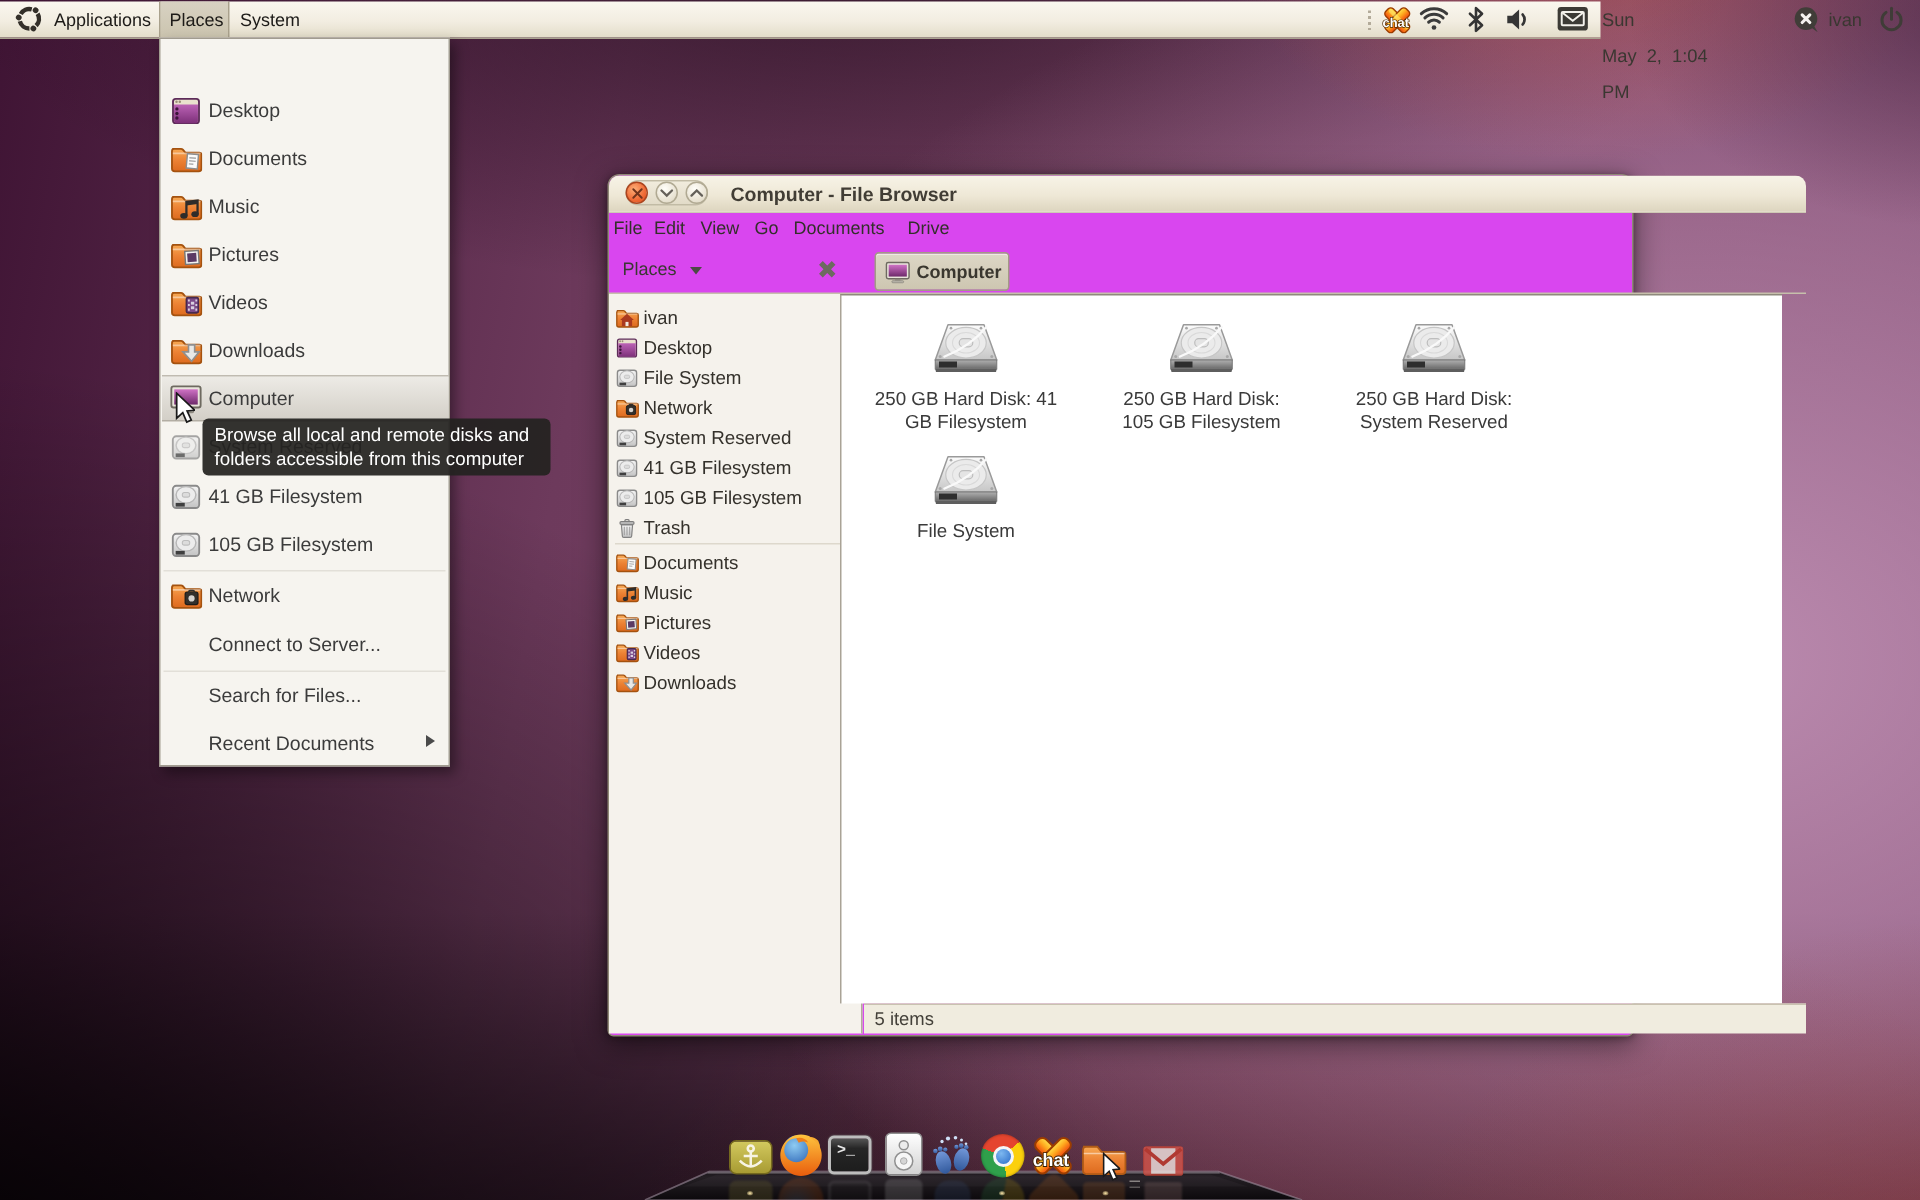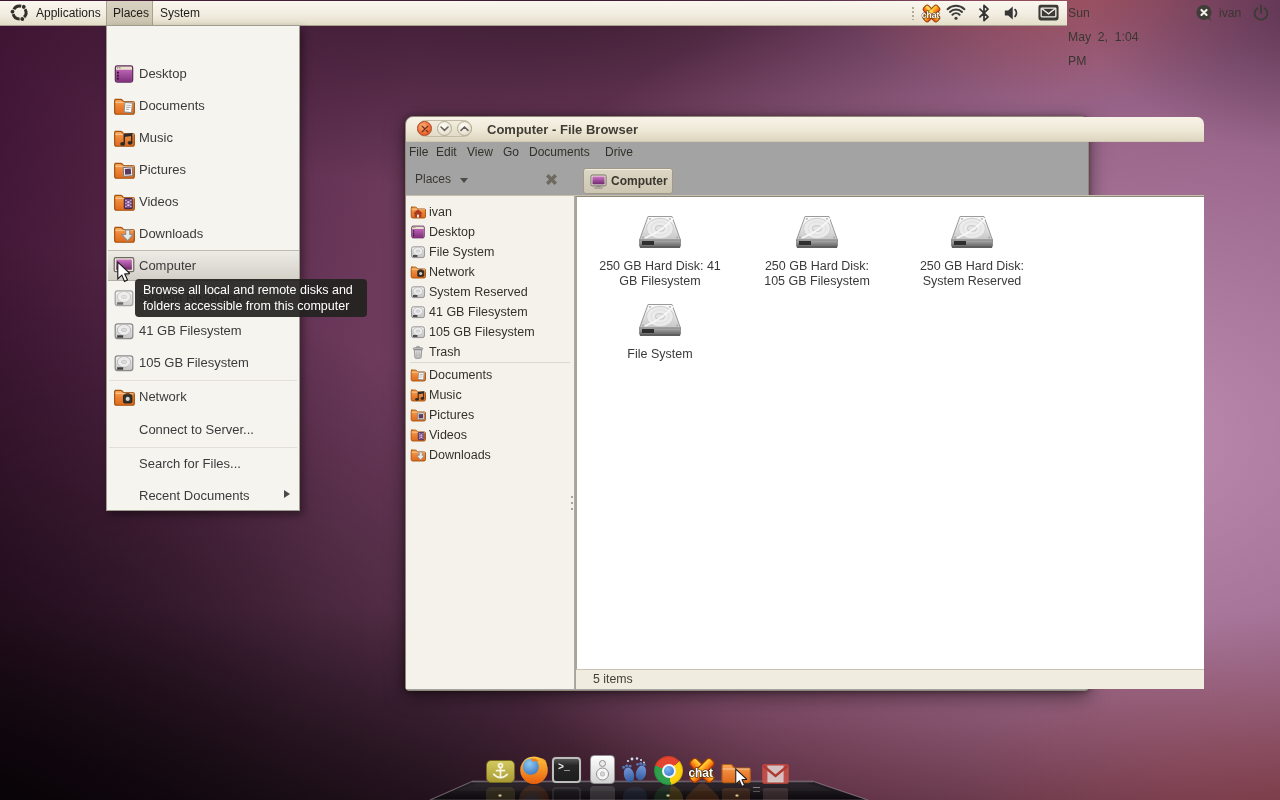--- a/index.html
+++ b/index.html
@@ -19,34 +19,34 @@
 #panel{left:0;top:1px;width:1067px;height:24px;background:linear-gradient(#faf7ef 0%,#f2ede1 55%,#e3ddc9 100%);border-bottom:1px solid #a9a28f}
 #panel .mi{top:0;height:24px;line-height:24px;font-size:12px;color:#1d1b18}
 #places-btn{left:106px;top:0;width:47px;height:24px;background:linear-gradient(#d8d2c2,#cbc4af);border-left:1px solid #a9a18c;border-right:1px solid #a9a18c;box-sizing:border-box}
 #menu{left:106px;top:25px;width:194px;height:486px;background:#f6f4ef;border:1px solid #a19c90;box-shadow:3px 4px 8px rgba(0,0,0,.4);box-sizing:border-box}
 #menu .row{left:1px;width:190px;height:30px}
 #menu .lbl{left:31px;top:0;height:30px;line-height:30px;font-size:13px;color:#3b3b3b}
 #menu .ic{left:5px;top:4px;width:22px;height:22px}
 #menu .sep{left:2px;width:188px;height:1px;background:#e2dfd8}
 #hl{left:1px;width:191px;top:224px;height:31px;background:linear-gradient(#edebe6,#d3cfc7);border-top:1px solid #c0bbb1;border-bottom:1px solid #b3aea4;box-sizing:border-box}
 #tip{left:135px;top:279px;width:232px;height:38px;background:rgba(36,34,32,.93);border-radius:4px;color:#fff;font-size:12.5px;line-height:15.5px;padding:4px 0 0 8px;box-sizing:border-box}
-#win{left:405px;top:116px;width:684px;height:575px;border-radius:8px 8px 4px 4px;background:#a3a3a3;border:1px solid #8f8876;box-sizing:border-box;box-shadow:0 5px 20px rgba(0,0,0,.5),0 1px 5px rgba(0,0,0,.35)}
+#win{left:405px;top:116px;width:684px;height:575px;border-radius:8px 8px 4px 4px;background:#d946ef;border:1px solid #8f8876;box-sizing:border-box;box-shadow:0 5px 20px rgba(0,0,0,.5),0 1px 5px rgba(0,0,0,.35)}
 #tbar{left:0;top:0;width:798px;height:24px;background:linear-gradient(#f7f3e7 0%,#eee8d6 55%,#ddd5bf 100%);border-radius:7px 7px 0 0;border-bottom:1px solid rgba(175,165,140,.55);box-sizing:content-box}
 #tbar .ttl{left:81px;top:0;height:25px;line-height:25px;font-weight:bold;font-size:13px;color:#413d35}
 #btnpill{left:11px;top:3px;width:55px;height:17px;border-radius:9px;background:linear-gradient(#f1ecdd,#e2dbc8);border:1px solid #c2bba5;box-sizing:border-box}
 .wbtn{top:4px;width:15px;height:15px;border-radius:50%;box-sizing:border-box}
 #menubar{left:0;top:24px;width:798px;height:22px}
 #menubar .mi{top:0;height:22px;line-height:22px;font-size:12px;color:#33302a}
 #toolbar{left:0;top:46px;width:798px;height:33px;border-bottom:1px solid #c6bfab;box-sizing:border-box}
 #cbtn{left:177px;top:5px;width:90px;height:26px;border-radius:3px;border:1px solid #a29a86;background:linear-gradient(#ddd7c6,#cdc6b1);box-shadow:inset 0 1px rgba(255,255,255,.5);box-sizing:border-box}
 #sidebar{left:0;top:79px;width:169px;height:493px;background:#f5f2ec;border-right:1px solid #b3ab9c;box-sizing:border-box}
 #sidebar .srow{left:0;width:168px;height:20px}
 #sidebar .slbl{left:23px;top:0;height:20px;line-height:20px;font-size:12.5px;color:#34312b}
 #sidebar .sic{left:4px;top:2px;width:16px;height:16px}
-#content{left:170px;top:79px;width:628px;height:473px;background:#fff;border-top:1px solid #8e897c;border-left:1px solid #aaa396;box-sizing:border-box}
+#content{left:154px;top:79px;width:628px;height:473px;background:#fff;border-top:1px solid #8e897c;border-left:1px solid #aaa396;box-sizing:border-box}
 #status{left:170px;top:552px;width:628px;height:20px;background:#f0ecdf;border-top:1px solid #c9c2b0;font-size:12.3px;color:#44413a;line-height:19px;box-sizing:border-box}
 .fitem{top:0;width:156px;text-align:center;font-size:12.5px;line-height:15px;color:#3a3a3a}
 #dockwrap{left:0;top:740px;width:1280px;height:60px}
 </style>
 </head>
 <body>
 <svg width="0" height="0" style="position:absolute">
 <defs>
 <linearGradient id="gfold" x1="0" y1="0" x2="0" y2="1">
         <stop offset="0" stop-color="#f7a953"></stop>
@@ -540,21 +540,21 @@
         </svg>
         <div style="margin-top:8px">250 GB Hard Disk:<br>System Reserved</div>
       </div>
 <div class="ab fitem" style="left:5px;top:106px">
         <svg style="display:block;margin:0 auto" width="44" height="36">
           <use href="#hddbig"></use>
         </svg>
         <div style="margin-top:8px">File System</div>
       </div>
 </div>
-<div id="status" class="ab"><span style="padding-left:17px">5 items</span></div>
+<div id="status" class="ab"><span style="padding-left:7px">5 items</span></div>
 </div>
 <div id="dockwrap" class="ab" style="overflow:hidden">
 <svg class="ab" style="left:0;top:0" width="1280" height="60">
 <polygon points="473,41 812,41 868,60 430,60" fill="url(#gdock)" stroke="rgba(150,135,150,.45)" stroke-width="1.2"></polygon>
       <polygon points="478,43 807,43 832,51 455,51" fill="rgba(125,110,128,.08)"></polygon>
       <path d="M473,41 L430,60 M812,41 L868,60" stroke="rgba(165,150,165,.28)" stroke-width="1"></path>
 <polygon points="473,41 812,41 813.5,42.5 471.5,42.5" fill="rgba(180,170,180,.4)"></polygon>
 </svg>
 <div id="irow" class="ab" style="left:0;top:15px;width:1280px;height:30px">
 <div class="ab" style="left:486px;top:5px;width:29px;height:23px;border-radius:5px;background:linear-gradient(#d2c95e,#a89b33);border:1px solid #75691e;box-sizing:border-box">

